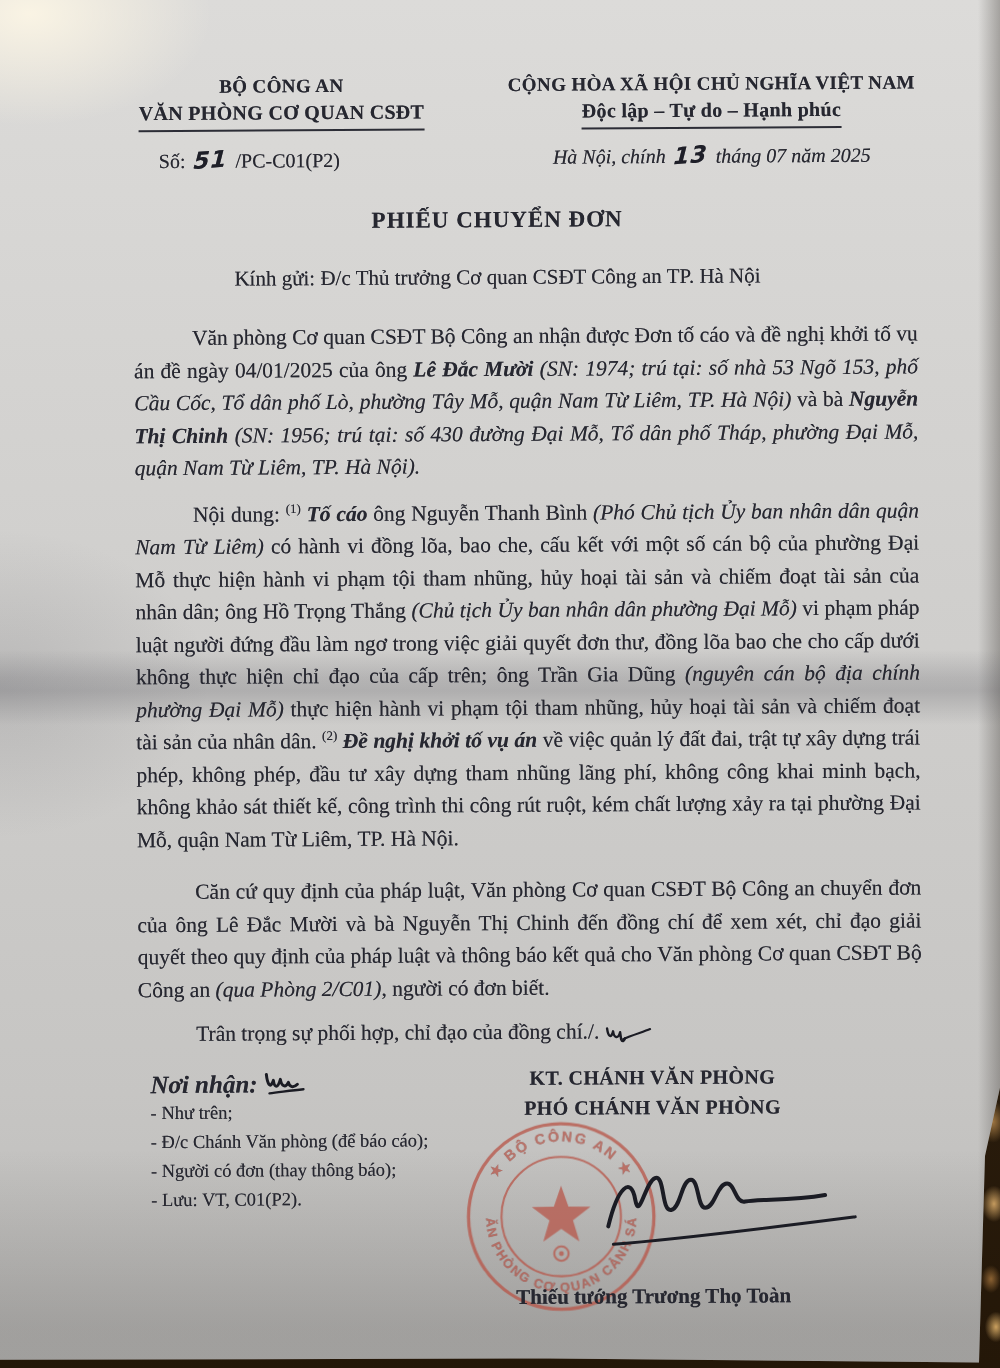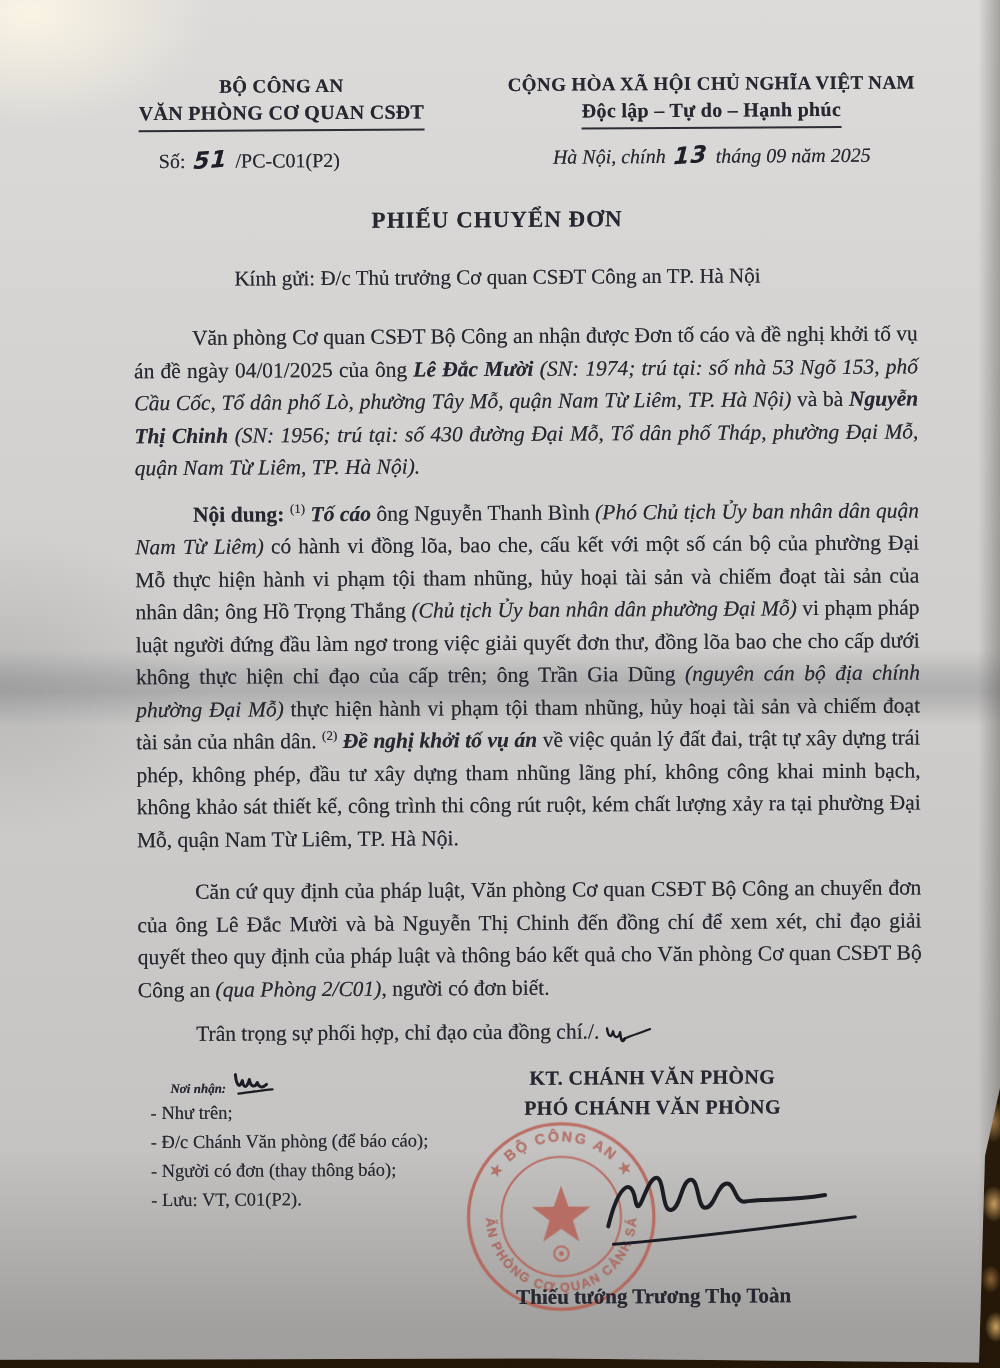--- a/index.html
+++ b/index.html
@@ -43,29 +43,29 @@
     font-family:"DejaVu Sans", sans-serif;font-style:italic;font-weight:bold;
     font-size:23px;display:inline-block;transform:rotate(-4deg) skewX(-8deg);
     letter-spacing:1px;color:#1e1f28;padding:0 3px;
   }
   .title{margin-top:36px;text-align:center;font-weight:bold;font-size:23px;letter-spacing:1px;}
   .salutation{margin-top:32px;text-align:center;font-size:21px;}
   .body-block{margin:0 80px 0 136px;}
   .para{font-size:21.5px;line-height:32.5px;text-align:justify;text-indent:58px;margin:14px 0 0 0;}
   .para.first{margin-top:30px;}
   .para.gap{margin-top:20px;}
-  .b{font-weight:bold;}
+  .b{font-weight:normal;}
   .i{font-style:italic;}
   .bi{font-weight:bold;font-style:italic;}
   .sup{font-size:13px;vertical-align:super;line-height:0;}
   .closing-row{margin-top:16px;font-size:21.5px;text-indent:58px;white-space:nowrap;}
   .closing-row svg{vertical-align:-8px;margin-left:2px;}
   .footer{position:relative;height:320px;margin-top:12px;}
   .recipients{position:absolute;left:148px;top:10px;font-size:18.5px;}
-  .rec-label{font-weight:bold;font-style:italic;font-size:13px;margin-left:20px;}
+  .rec-label{font-weight:bold;font-style:italic;font-size:25px;}
   .rec-label-row svg{vertical-align:-6px;margin-left:4px;}
   .rec-item{line-height:29px;}
   .kt-block{position:absolute;left:440px;top:4px;width:420px;text-align:center;
     font-weight:bold;font-size:20px;line-height:30px;letter-spacing:0.4px;}
   .stamp{position:absolute;left:455px;top:58px;opacity:0.85;}
   .sig-svg{position:absolute;left:590px;top:96px;}
   .signer{position:absolute;left:440px;top:226px;width:420px;text-align:center;
     font-weight:bold;font-size:21px;}
   .ink{stroke:#1b1c24;fill:none;stroke-linecap:round;stroke-linejoin:round;}
 </style>
@@ -84,21 +84,21 @@
           <span class="hand">51</span>
           <span>/PC-C01(P2)</span>
         </div>
       </div>
       <div class="hcol right">
         <div class="h-line1">CỘNG HÒA XÃ HỘI CHỦ NGHĨA VIỆT NAM</div>
         <div class="h-line2"><span class="u">Độc lập – Tự do – Hạnh phúc</span></div>
         <div class="date-line">
           <span>Hà Nội, chính</span>
           <span class="hand">13</span>
-          <span>tháng 09 năm 2025</span>
+          <span>tháng 07 năm 2025</span>
         </div>
       </div>
     </div>
 
     <div class="title">PHIẾU CHUYỂN ĐƠN</div>
     <div class="salutation">Kính gửi: Đ/c Thủ trưởng Cơ quan CSĐT Công an TP. Hà Nội</div>
 
     <div class="body-block">
       <p class="para first"><span>Văn phòng Cơ quan CSĐT Bộ Công an nhận được Đơn tố cáo và đề nghị khởi tố vụ án đề ngày 04/01/2025 của ông </span><span class="bi">Lê Đắc Mười </span><span class="i">(SN: 1974; trú tại: số nhà 53 Ngõ 153, phố Cầu Cốc, Tổ dân phố Lò, phường Tây Mỗ, quận Nam Từ Liêm, TP. Hà Nội)</span><span> và bà </span><span class="bi">Nguyễn Thị Chinh </span><span class="i">(SN: 1956; trú tại: số 430 đường Đại Mỗ, Tổ dân phố Tháp, phường Đại Mỗ, quận Nam Từ Liêm, TP. Hà Nội).</span></p>
 

